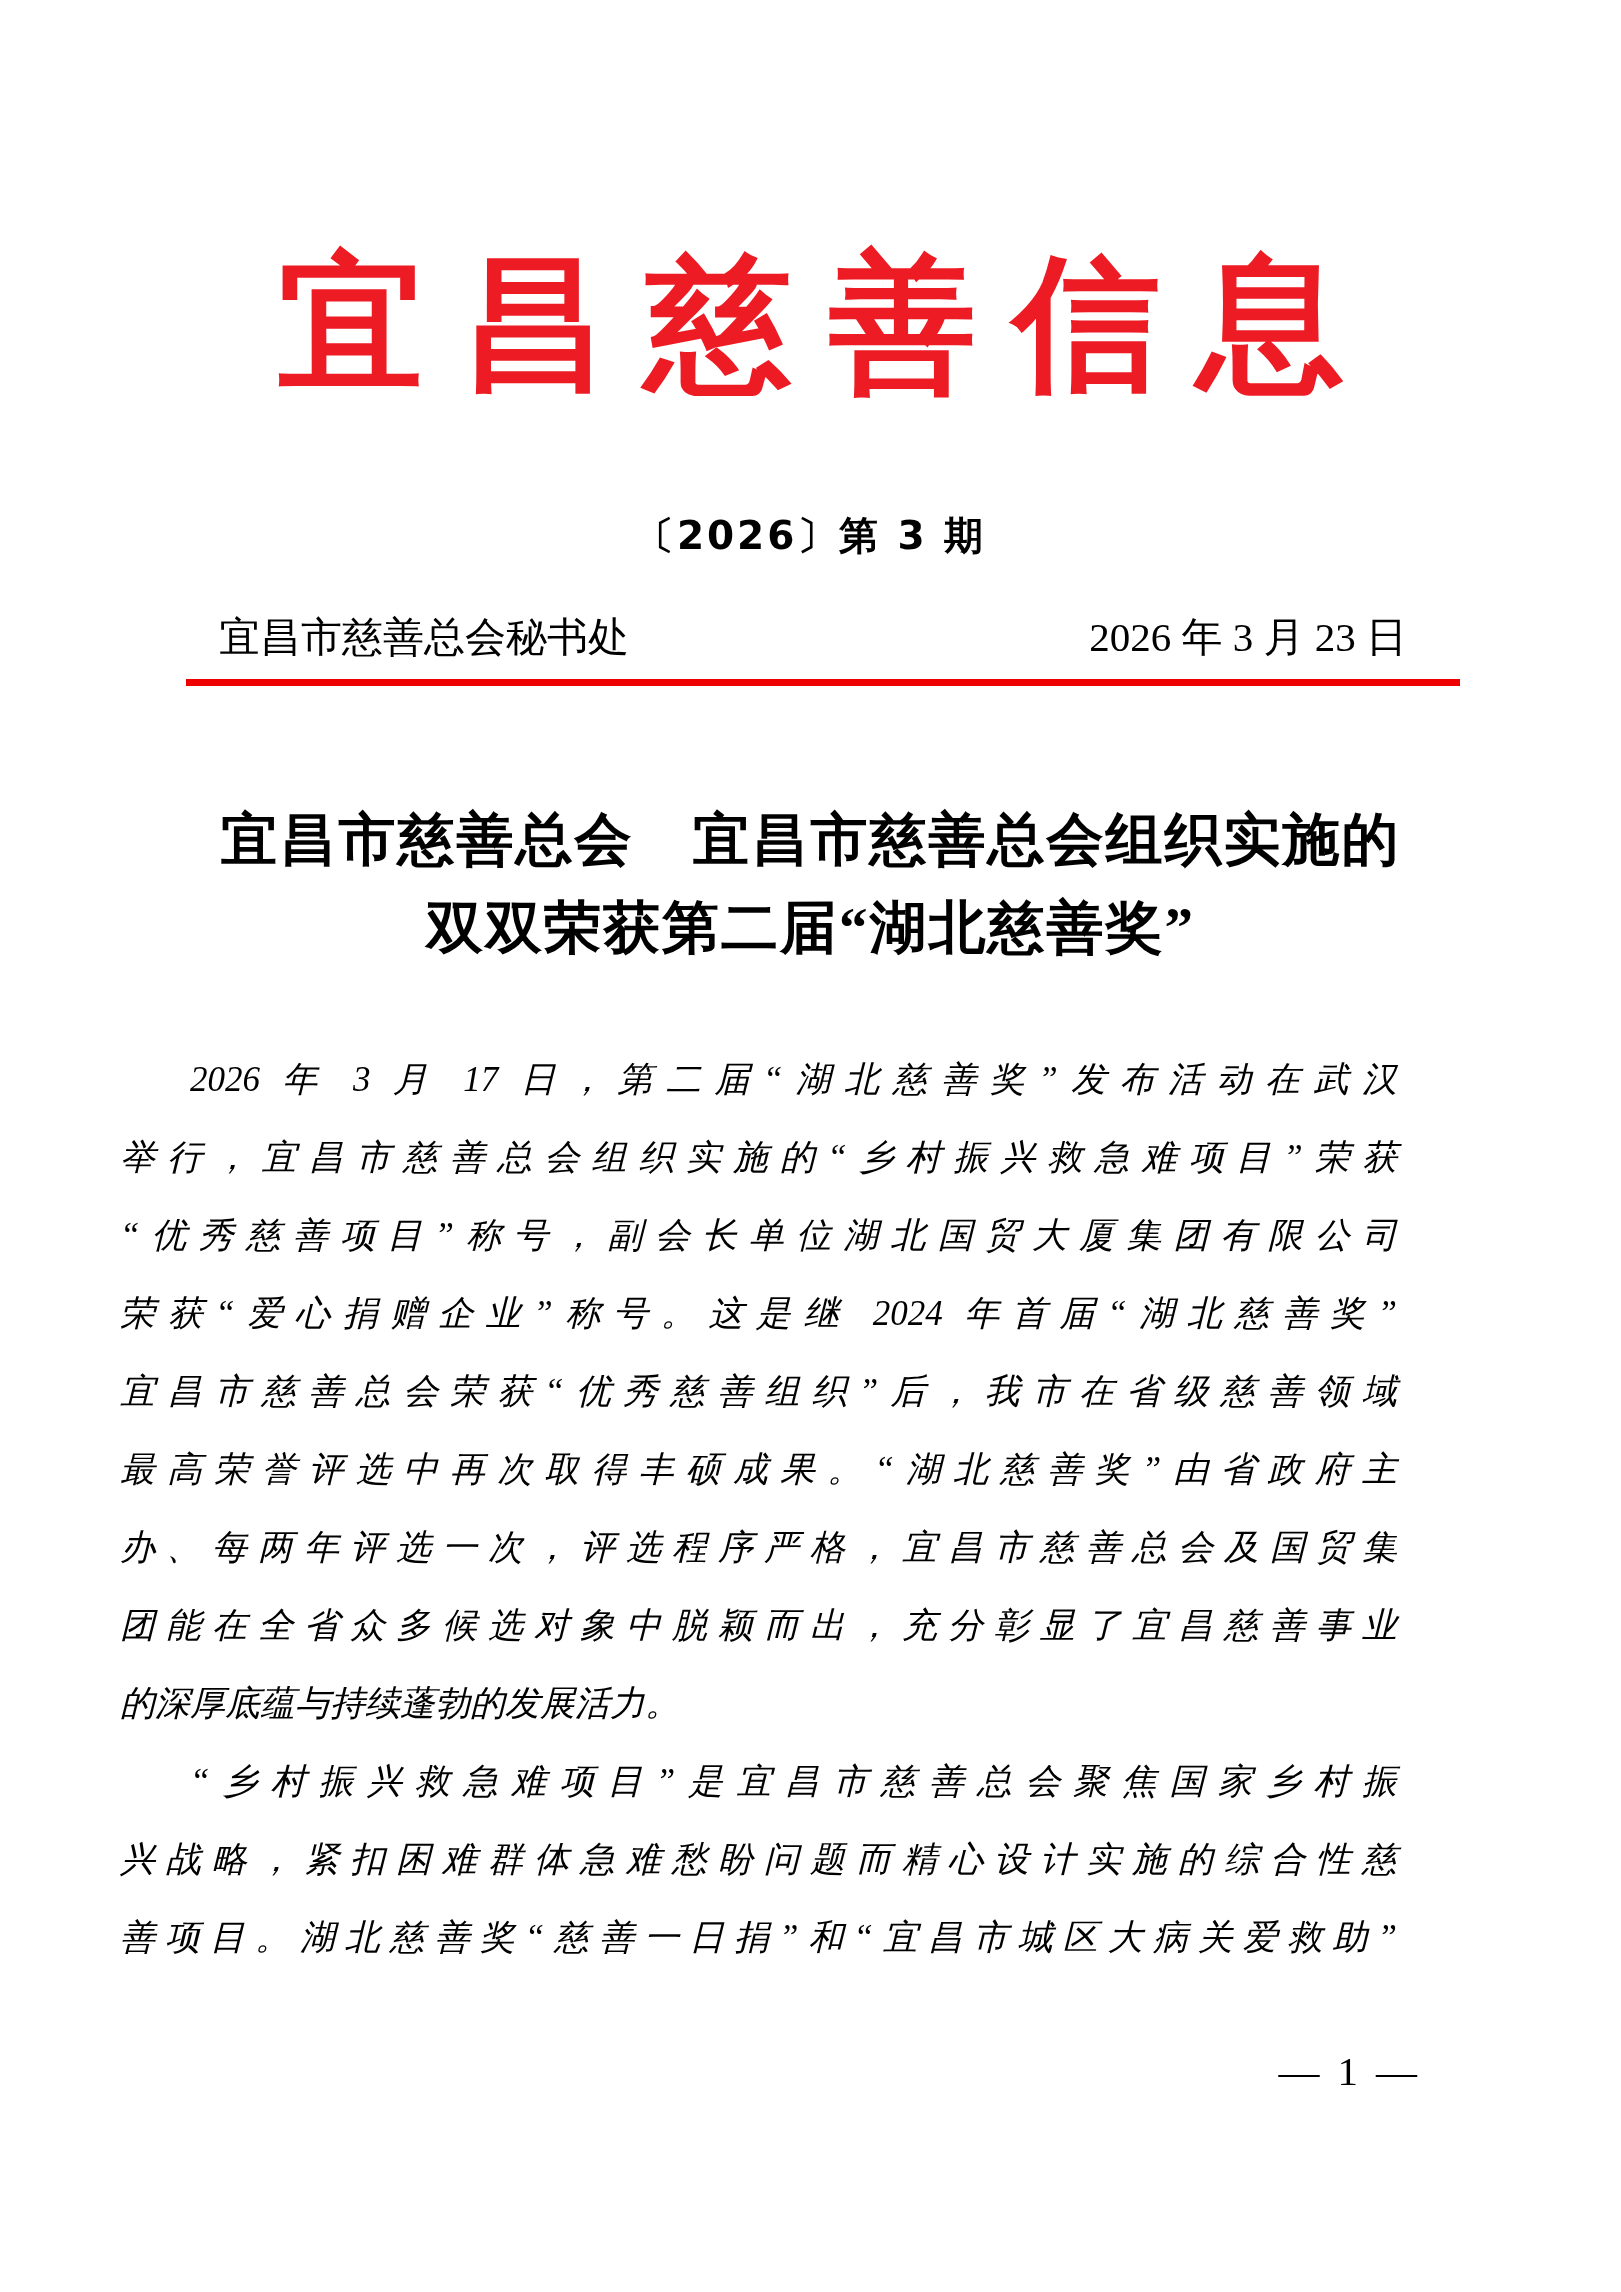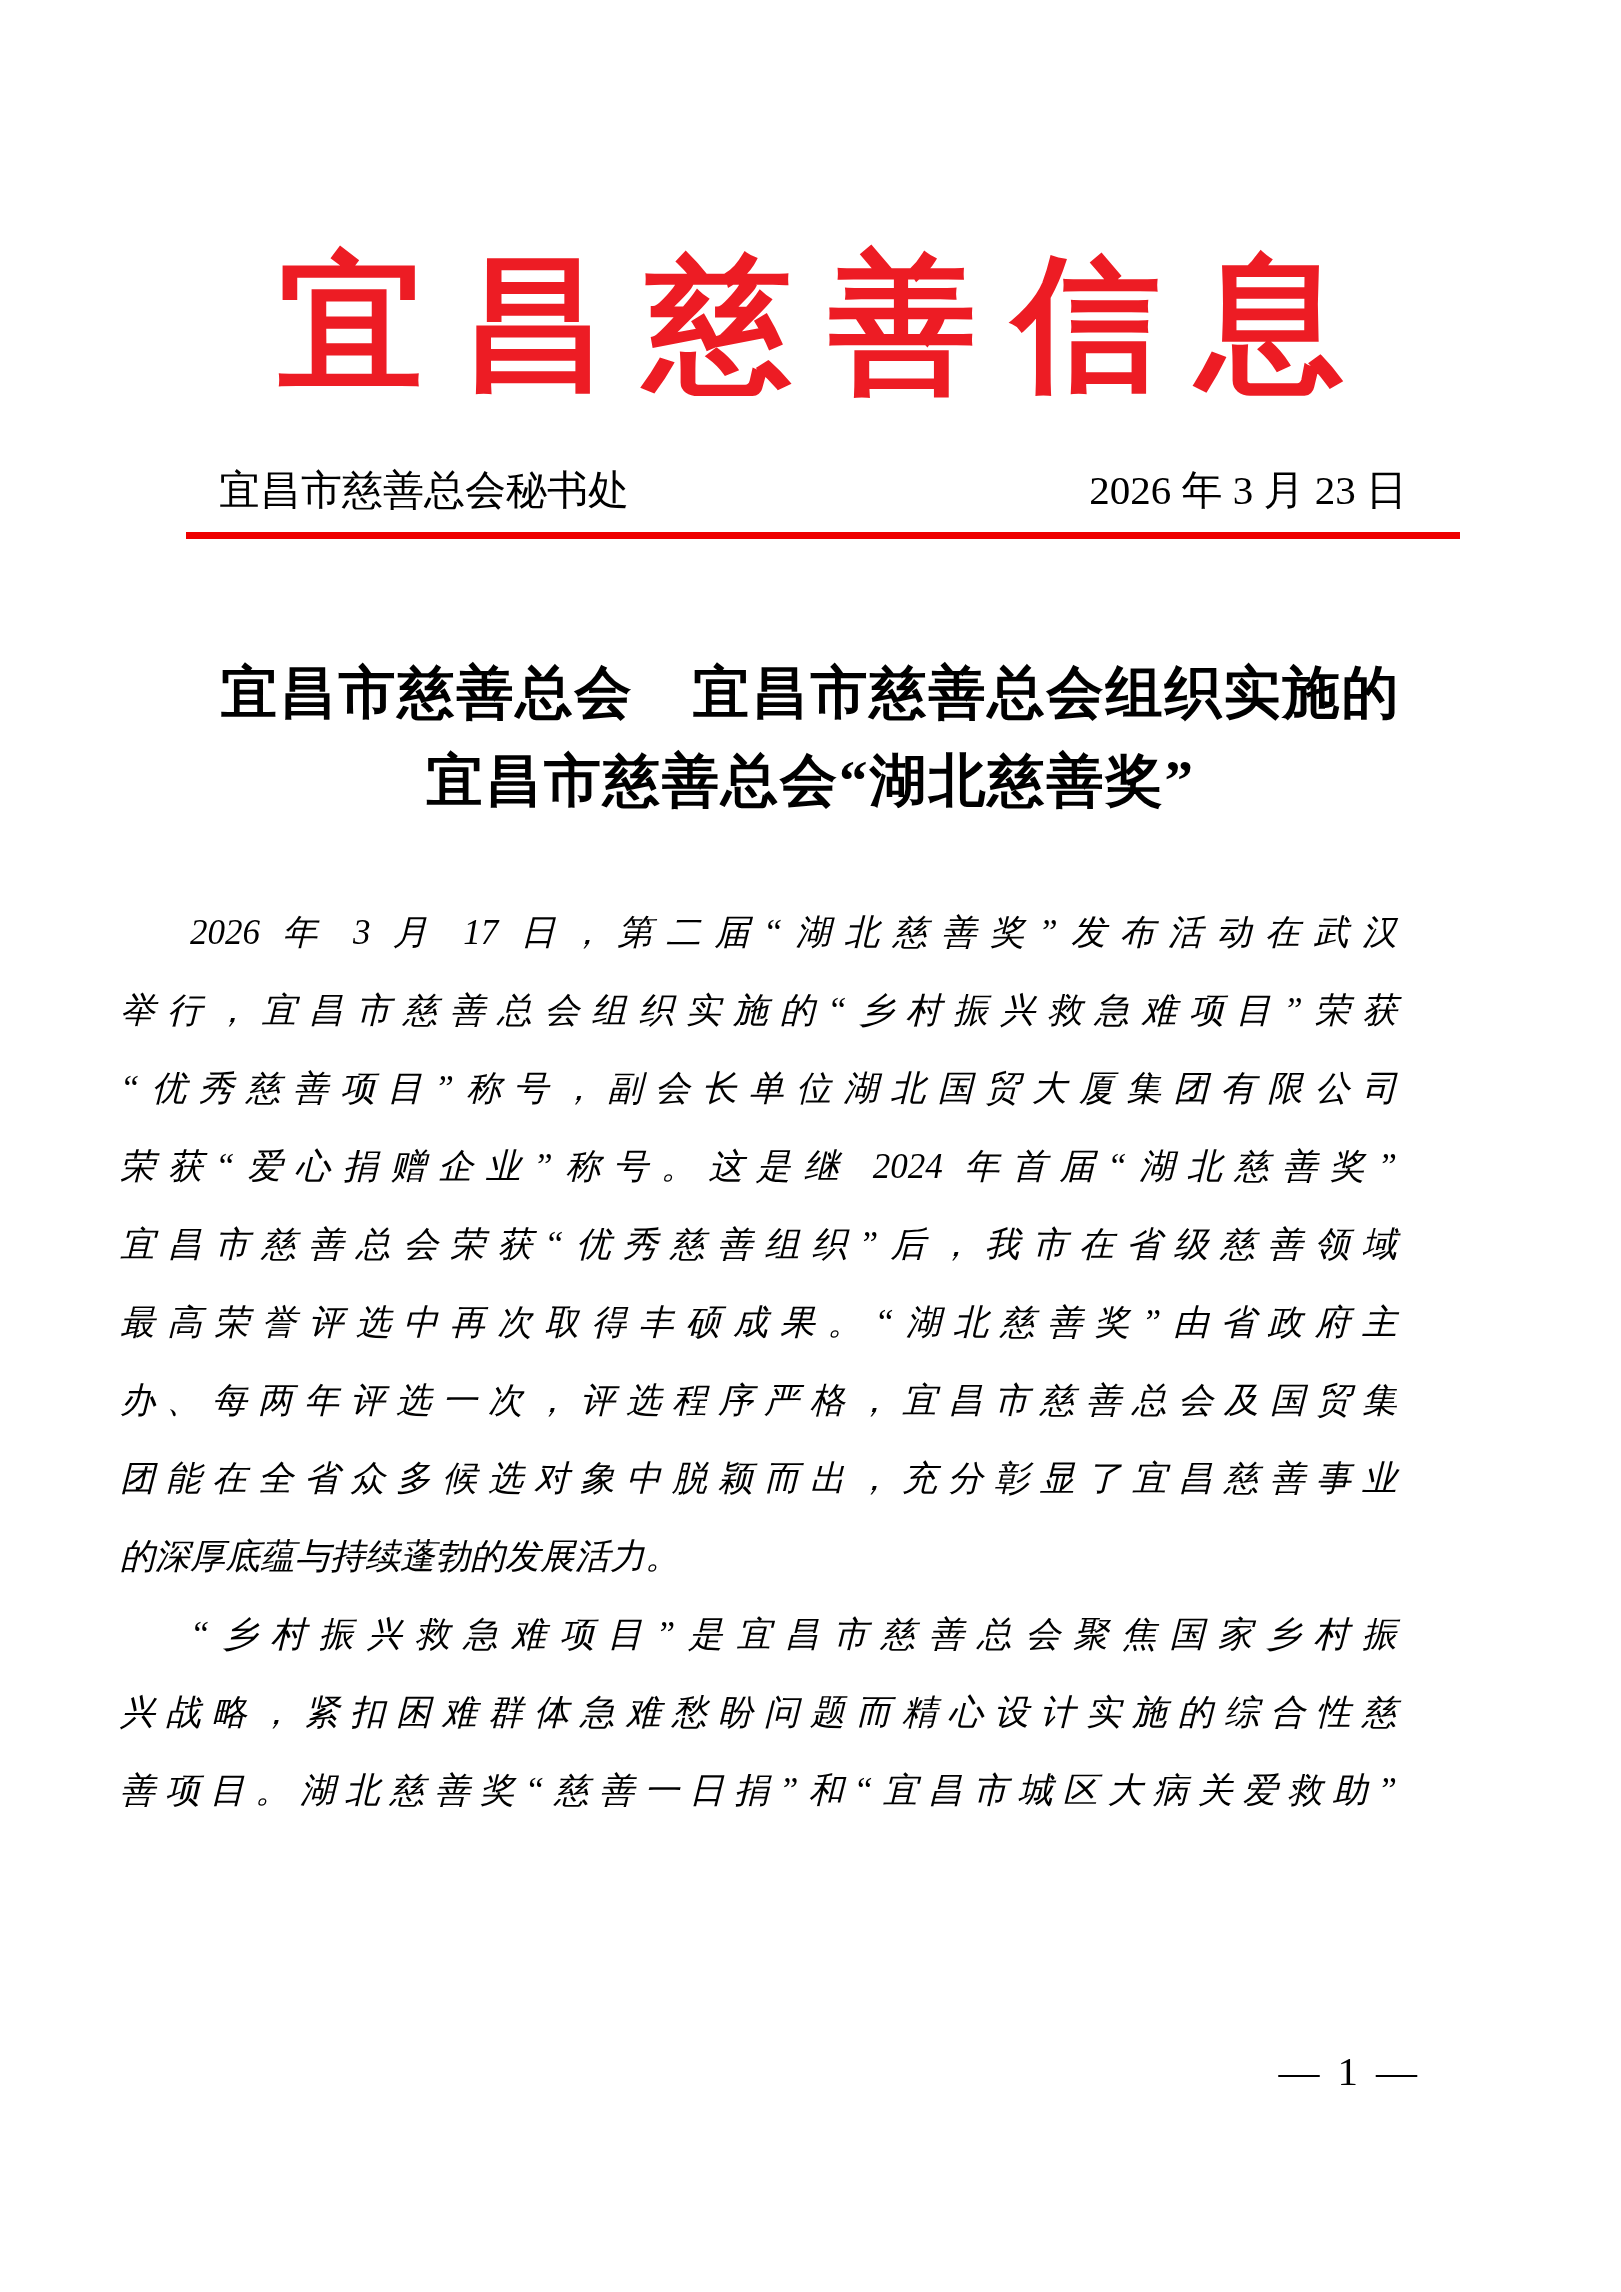--- a/index.html
+++ b/index.html
@@ -86,31 +86,32 @@
     font-family: "Liberation Serif", serif;
   }
 </style>
 </head>
 <body>
 
 <div class="page">
 
   <h1 class="masthead">宜昌慈善信息</h1>
 
+  <div class="issue-line">〔2026〕第 3 期</div>
 
   <div class="pub-row">
     <span>宜昌市慈善总会秘书处</span>
     <span>2026 年 3 月 23 日</span>
   </div>
 
   <div class="red-rule"></div>
 
   <h2 class="art-title">
     <span>宜昌市慈善总会　宜昌市慈善总会组织实施的</span><br>
-    <span>宜昌市慈善总会“湖北慈善奖”</span>
+    <span>双双荣获第二届“湖北慈善奖”</span>
   </h2>
 
   <div class="body-block" id="body-container">
       <div class="body-line first">2026 年 3 月 17 日，第二届“湖北慈善奖”发布活动在武汉</div>
       <div class="body-line">举行，宜昌市慈善总会组织实施的“乡村振兴救急难项目”荣获</div>
       <div class="body-line">“优秀慈善项目”称号，副会长单位湖北国贸大厦集团有限公司</div>
       <div class="body-line">荣获“爱心捐赠企业”称号。这是继 2024 年首届“湖北慈善奖”</div>
       <div class="body-line">宜昌市慈善总会荣获“优秀慈善组织”后，我市在省级慈善领域</div>
       <div class="body-line">最高荣誉评选中再次取得丰硕成果。“湖北慈善奖”由省政府主</div>
       <div class="body-line">办、每两年评选一次，评选程序严格，宜昌市慈善总会及国贸集</div>

